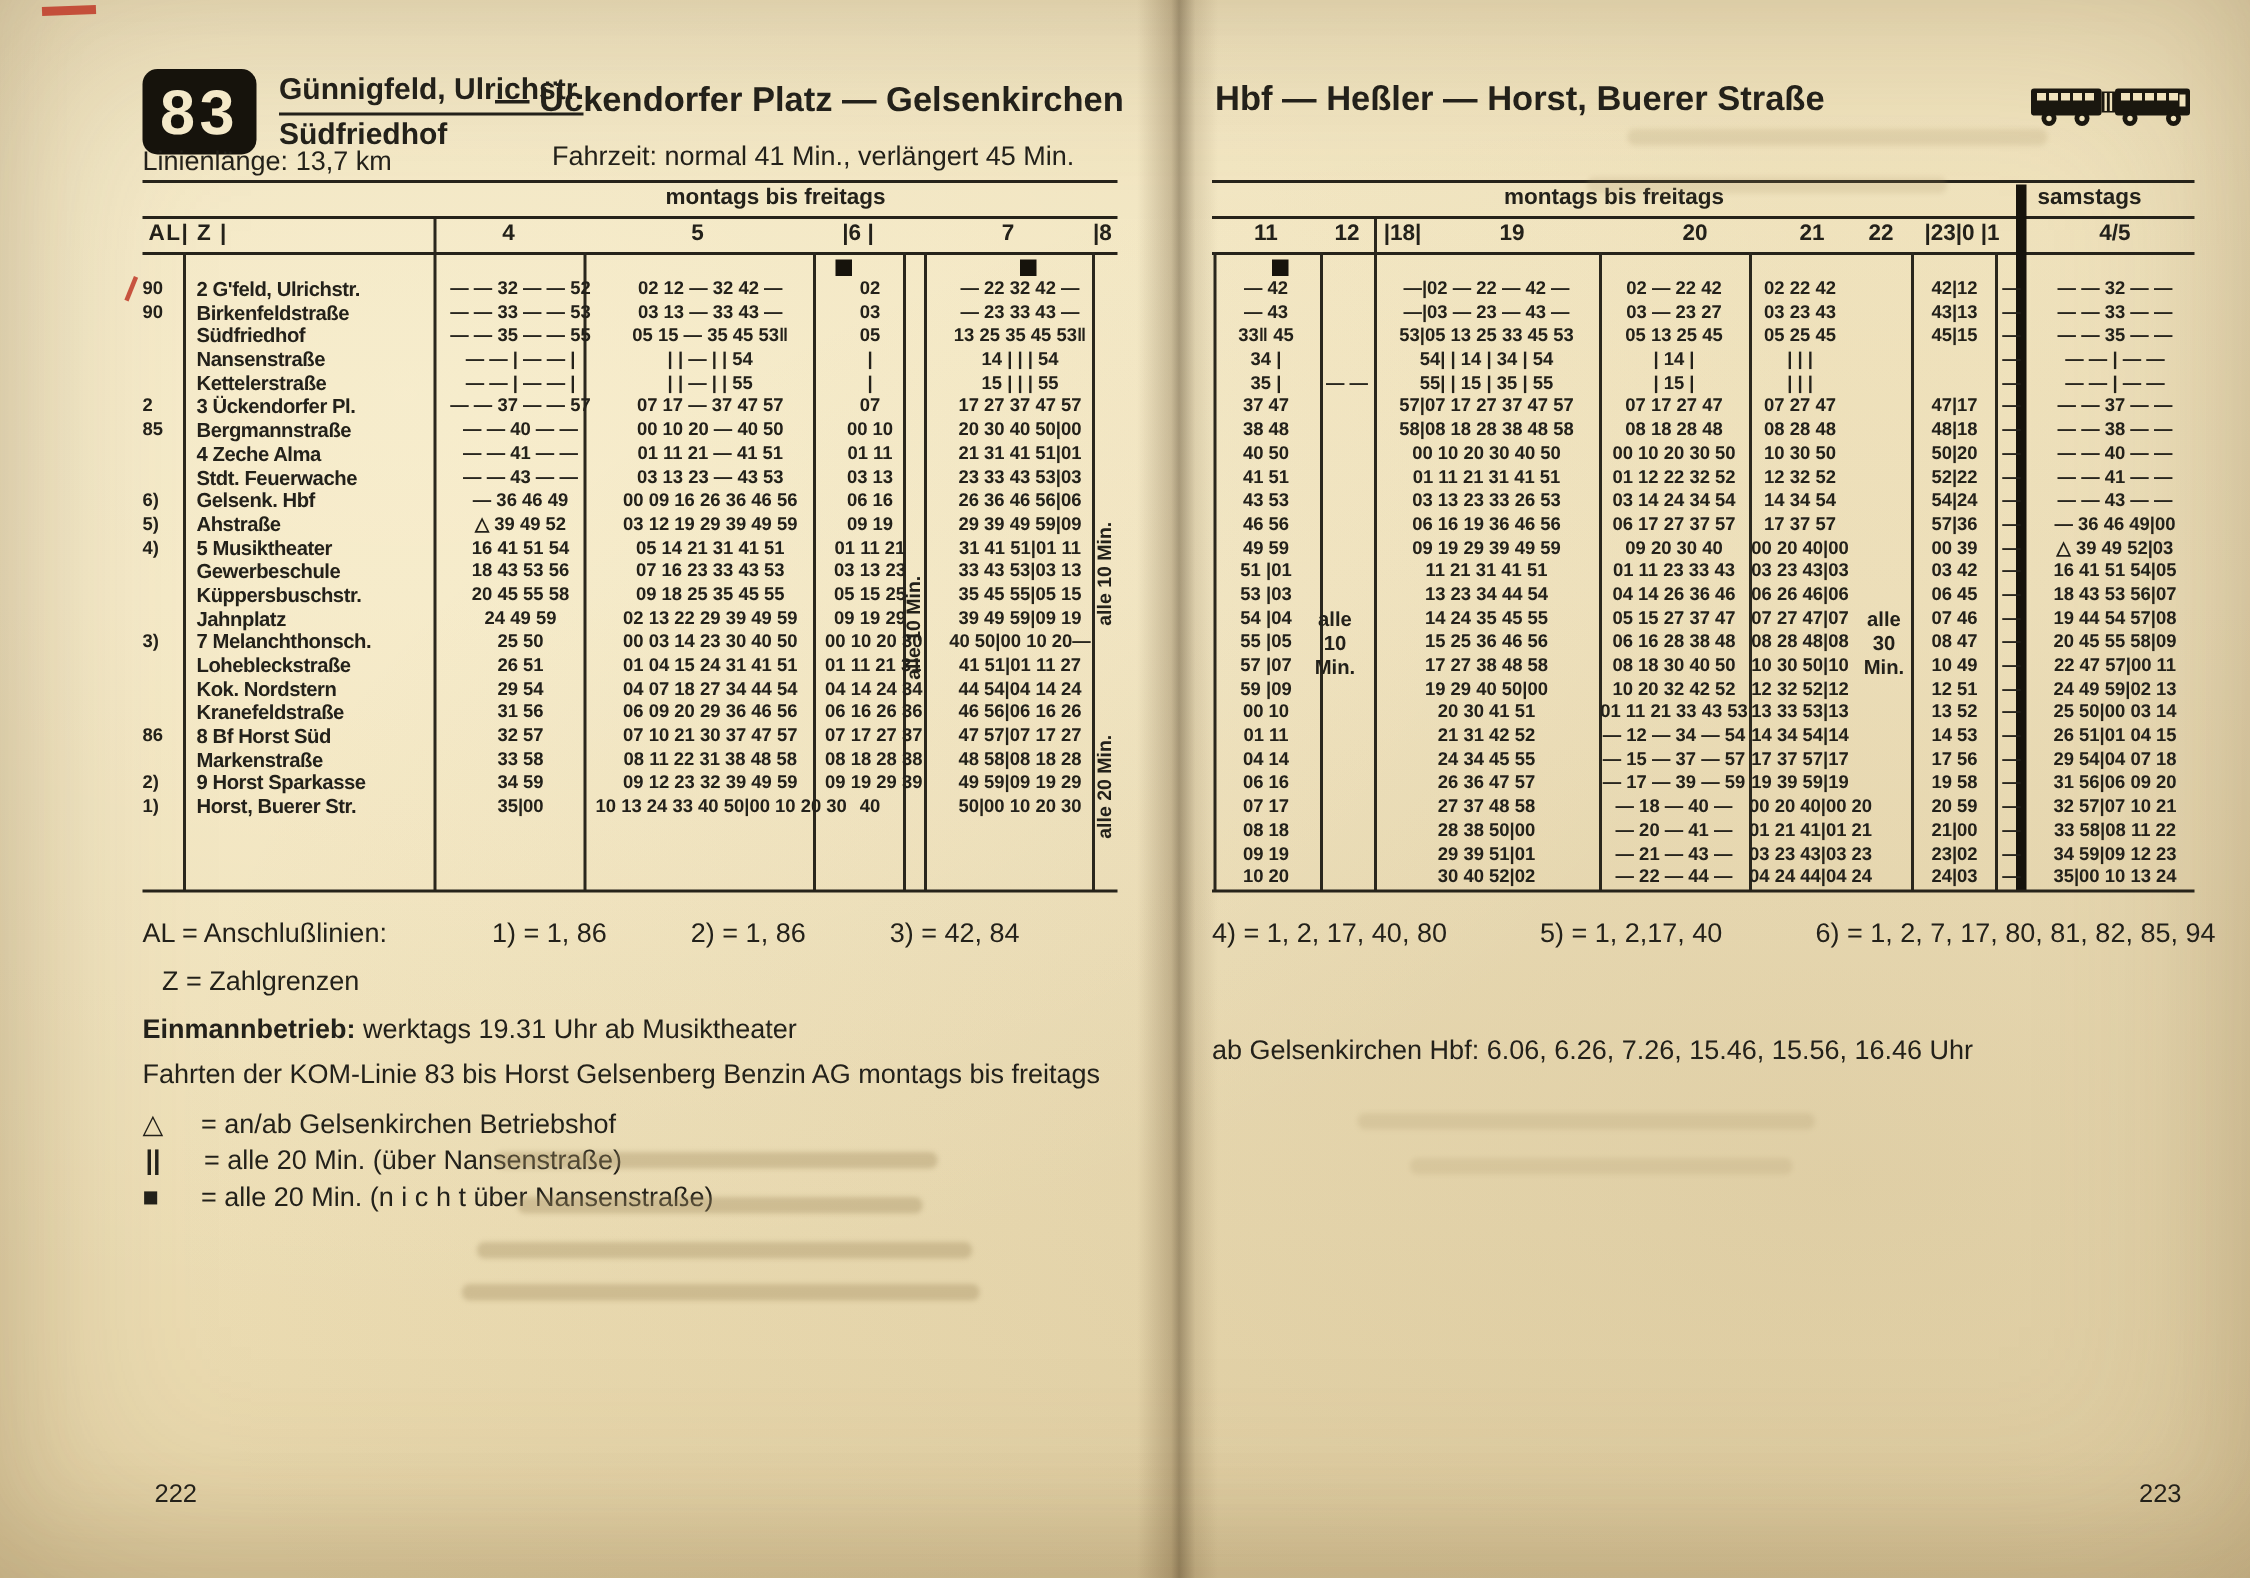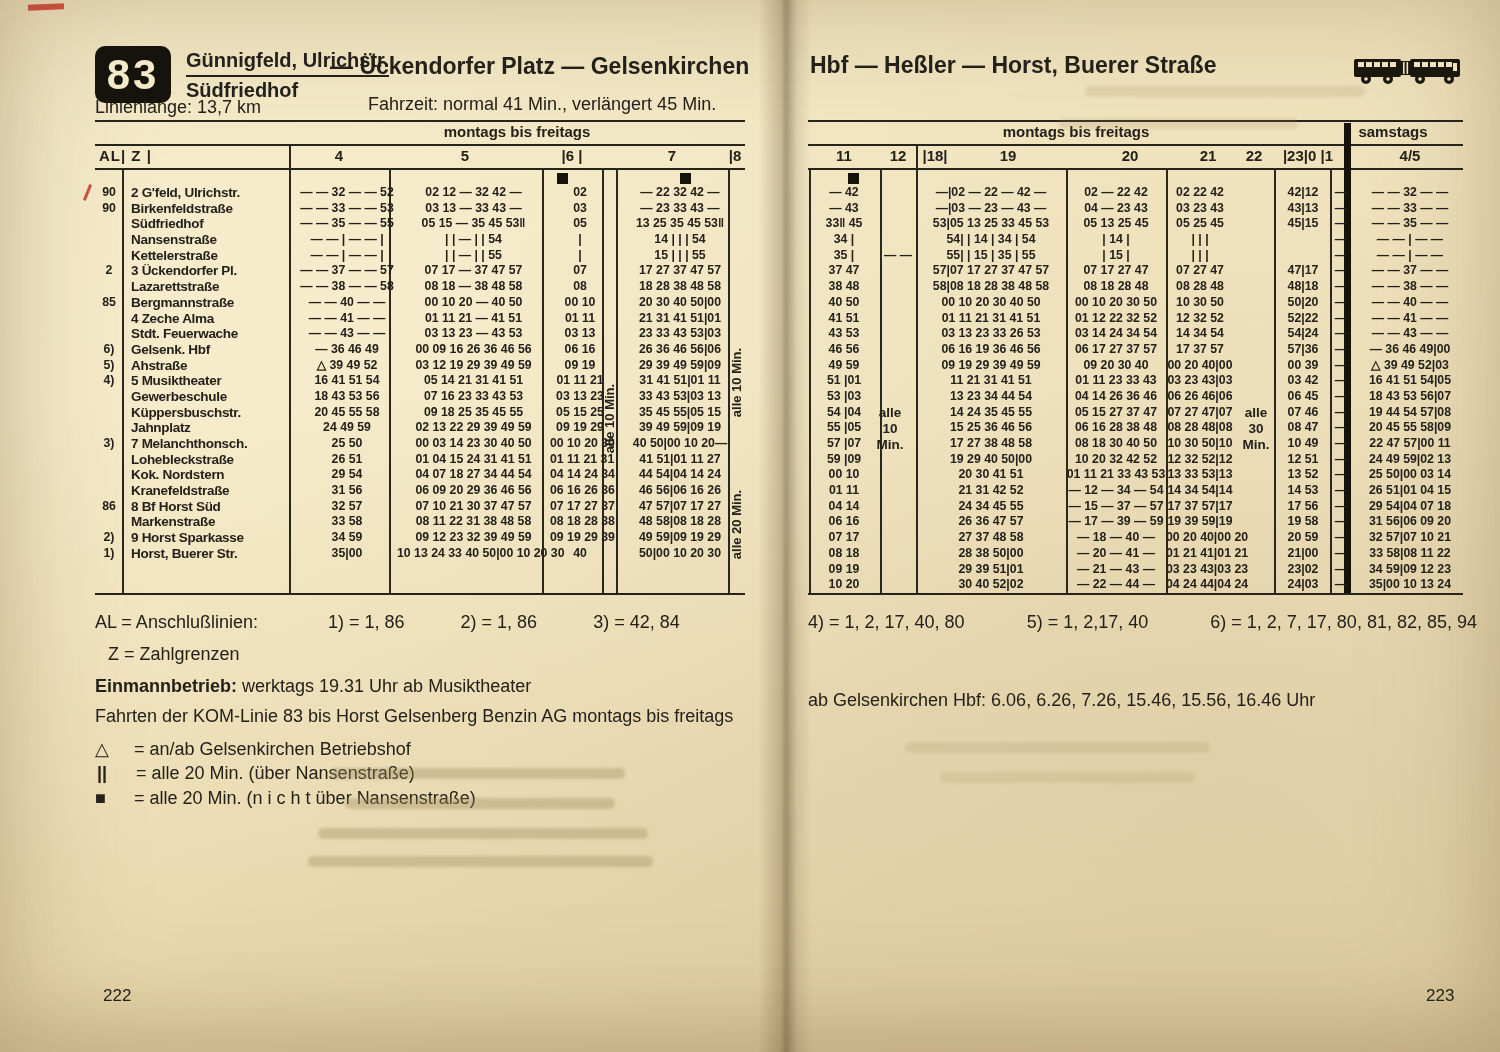--- a/index.html
+++ b/index.html
@@ -30,21 +30,21 @@
   .vl{position:absolute;width:1.6px;background:#2a271d}
   .bar{position:absolute;background:#16130c}
   .phdr{position:absolute;top:3px;text-align:center;font-size:15px;font-weight:bold}
   .hlab{position:absolute;top:27px;text-align:center;font-size:15px;font-weight:bold;white-space:nowrap}
   .alz{position:absolute;top:27px;left:4px;font-size:15px;font-weight:bold;letter-spacing:1px}
   .sq{position:absolute;width:11px;height:11px;background:#16130c}
   .tbody{position:absolute;left:0;top:65px;width:100%}
   .trow{display:flex;height:15.69px;line-height:15.8px;font-size:12.3px;font-weight:bold;white-space:nowrap}
   .c{flex:0 0 auto;text-align:center;overflow:visible}
   
-  .lal{width:28px;text-align:center;padding-right:3px}
+  .lal{width:28px;text-align:left;padding-right:3px}
   .lname{width:166px;text-align:left;padding-left:5px;font-size:13.5px;letter-spacing:-.3px}
   .la{width:100px}.lb{width:153px}.lc{width:60px}.lstrip{width:14px}.ld{width:112px}.le{width:17px}
   
   .r11{width:72px}.r12{width:36px}.r19{width:150px}.r20{width:100px}.r21{width:68px}
   .r21b{width:40px}.r23{width:58px}.r1c{width:18px}.rbar{width:7px}.rsa{width:106px}
   .rot{position:absolute;font-size:13px;font-weight:bold;text-align:center;transform:rotate(-90deg);white-space:nowrap}
   .stack{position:absolute;font-size:13.5px;font-weight:bold;text-align:center;line-height:16px}
   
   .fn{position:absolute;font-size:18px;white-space:nowrap}
   .fn .sym{display:inline-block;width:34px}
@@ -162,30 +162,20 @@
           <span class="c lal">2</span>
           <span class="c lname">3 Ückendorfer Pl.</span>
           <span class="c la">— — 37 — — 57</span>
           <span class="c lb">07 17 — 37 47 57</span>
           <span class="c lc">07</span>
           <span class="c lstrip"></span>
           <span class="c ld">17 27 37 47 57</span>
           <span class="c le"></span>
         </div>
 
-        <div class="trow">
-          <span class="c lal"></span>
-          <span class="c lname">Lazarettstraße</span>
-          <span class="c la">— — 38 — — 58</span>
-          <span class="c lb">08 18 — 38 48 58</span>
-          <span class="c lc">08</span>
-          <span class="c lstrip"></span>
-          <span class="c ld">18 28 38 48 58</span>
-          <span class="c le"></span>
-        </div>
 
         <div class="trow">
           <span class="c lal">85</span>
           <span class="c lname">Bergmannstraße</span>
           <span class="c la">— — 40 — —</span>
           <span class="c lb">00 10 20 — 40 50</span>
           <span class="c lc">00 10</span>
           <span class="c lstrip"></span>
           <span class="c ld">20 30 40 50|00</span>
           <span class="c le"></span>
@@ -490,21 +480,21 @@
           <span class="c r23">42|12</span>
           <span class="c r1c">—</span>
           <span class="c rbar"></span>
           <span class="c rsa">— — 32 — —</span>
         </div>
 
         <div class="trow">
           <span class="c r11">—  43</span>
           <span class="c r12"></span>
           <span class="c r19">—|03 — 23 — 43 —</span>
-          <span class="c r20">04 — 23 43</span>
+          <span class="c r20">03 — 23 27</span>
           <span class="c r21">03 23 43</span>
           <span class="c r21b"></span>
           <span class="c r23">43|13</span>
           <span class="c r1c">—</span>
           <span class="c rbar"></span>
           <span class="c rsa">— — 33 — —</span>
         </div>
 
         <div class="trow">
           <span class="c r11">33‖ 45</span>

